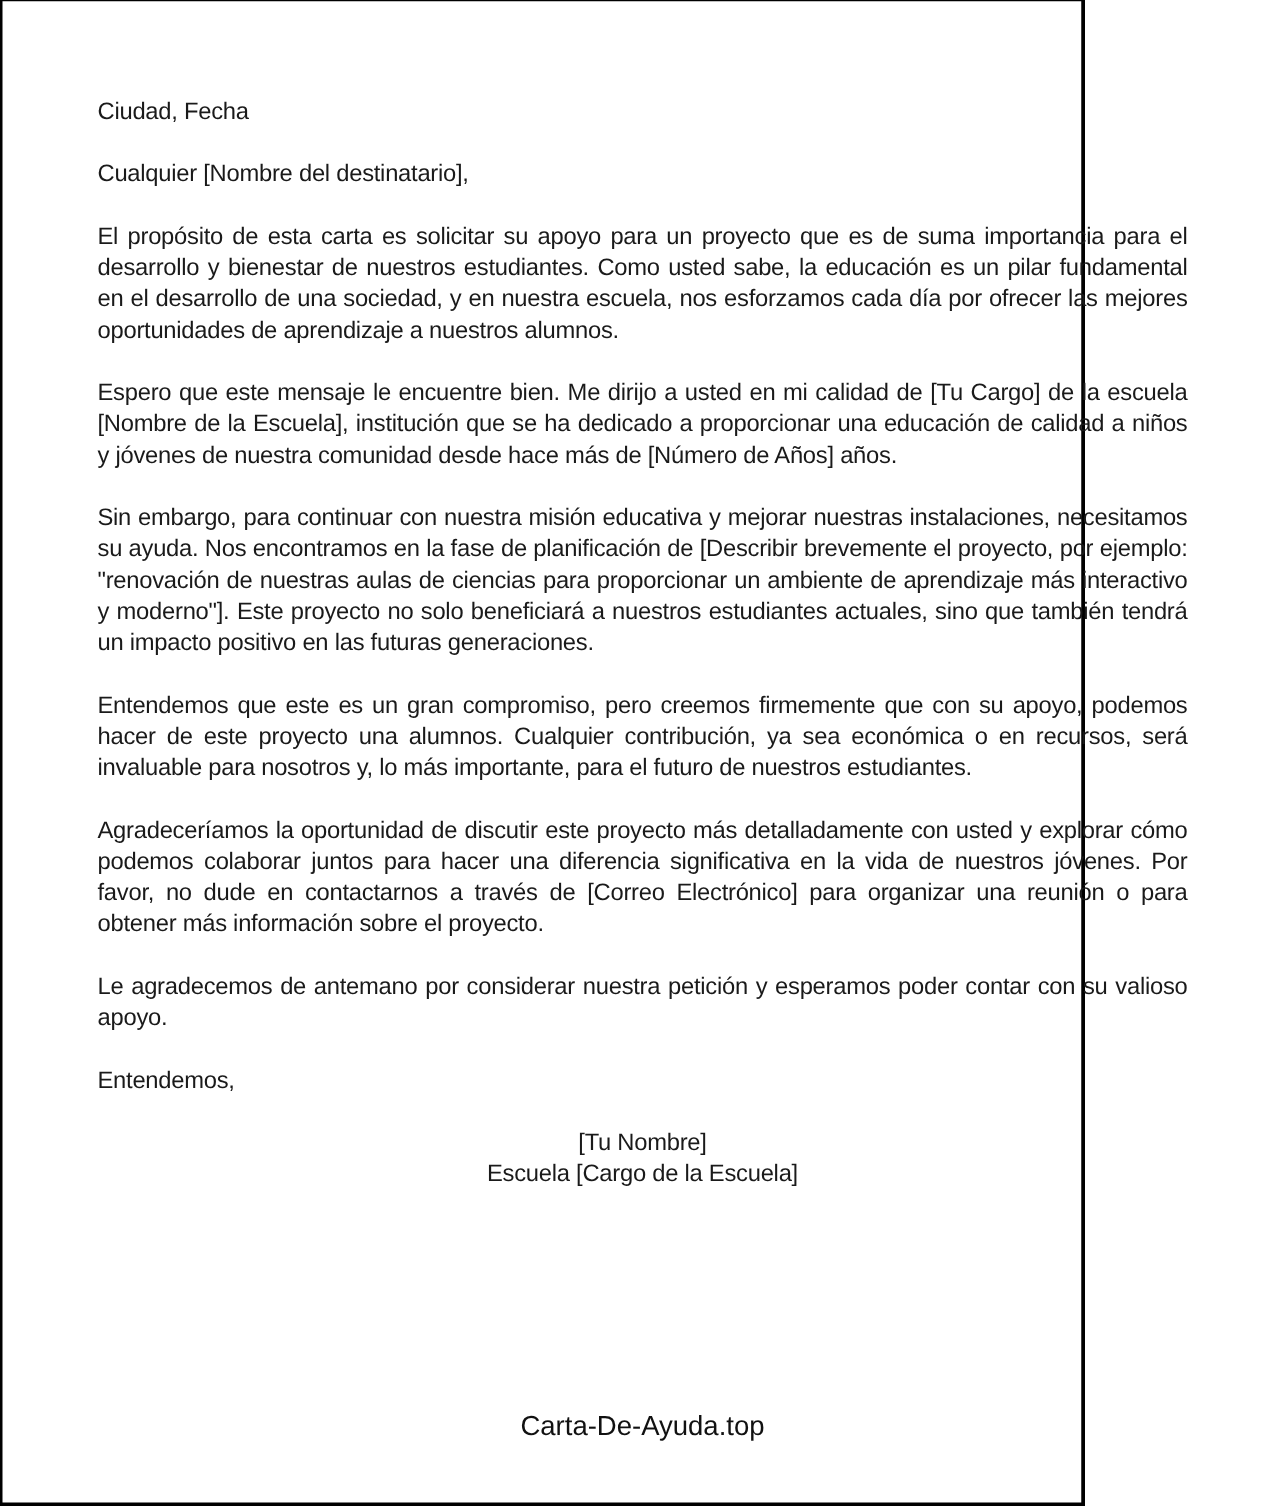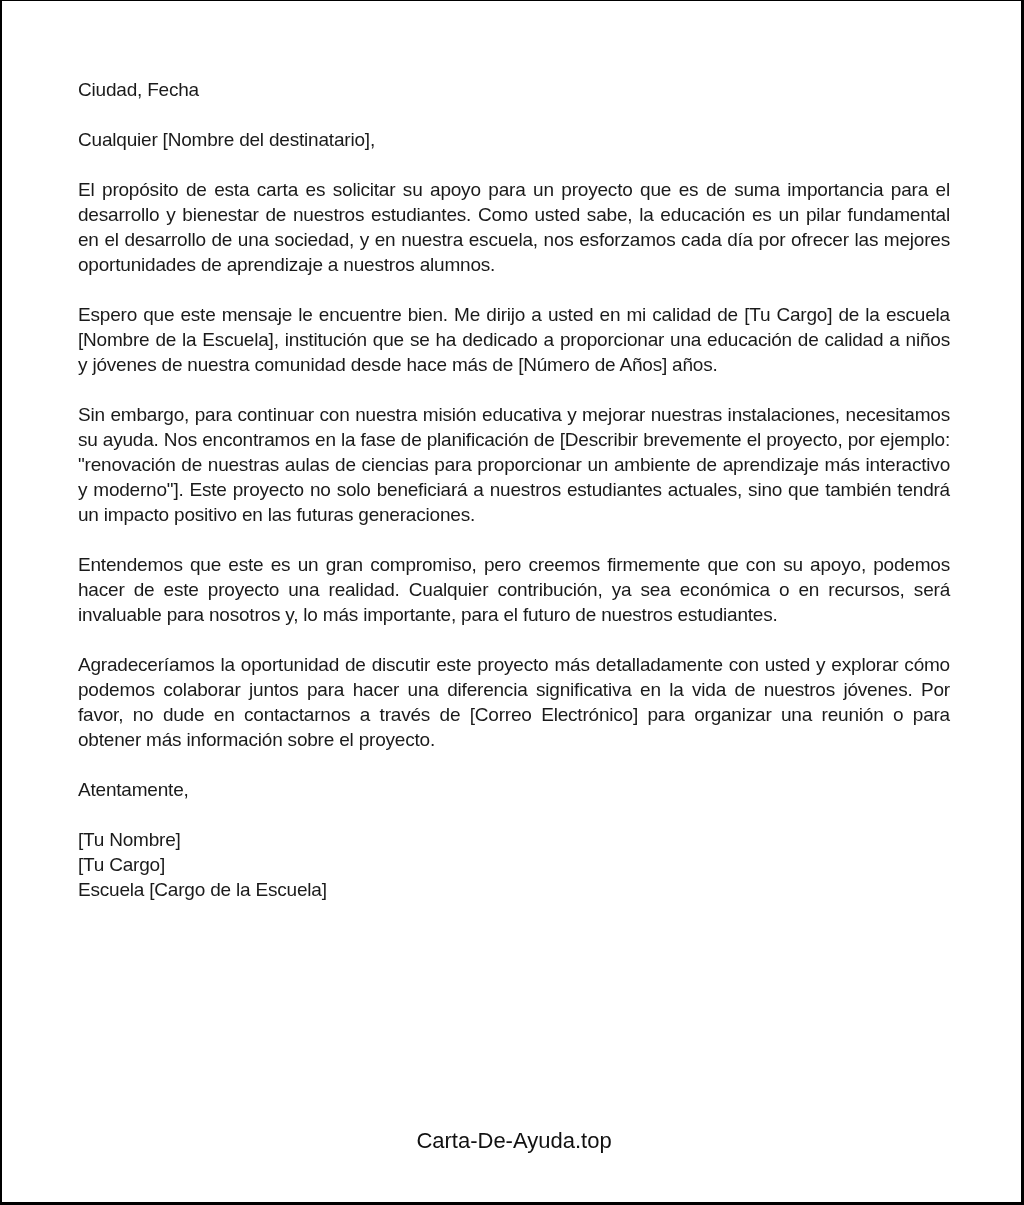--- a/index.html
+++ b/index.html
@@ -1,59 +1,59 @@
 <!DOCTYPE html>
 <html><head>
 <meta charset="utf-8">
 <style>
   html, body { margin: 0; padding: 0; background: #ffffff; }
   body { width: 1024px; height: 1205px; position: relative; overflow: hidden; }
   .page {
     position: absolute; left: 0; top: 0;
-    width: 1024px; height: 1205px;
+    width: 868px; height: 1205px;
     box-sizing: border-box;
     border-top: 1px solid #000;
     border-left: 2px solid #000;
     border-right: 3px solid #000;
     border-bottom: 3px solid #000;
     background: #fff;
   }
   .body-text {
     position: absolute; left: 76px; top: 76px; width: 872px;
     font-family: "Liberation Sans", sans-serif;
     font-size: 19px;
     line-height: 25px;
     color: #1a1a1a;
     letter-spacing: -0.2px;
   }
   .body-text p { margin: 0 0 25px 0; text-align: justify; }
   .body-text p.left { text-align: left; }
-  .sig-line { display: block; }
+  .sig-line { display: block; text-align: center; }
   .footer {
     position: absolute; left: 0; width: 1024px; top: 1127px;
     text-align: center;
     font-family: "Liberation Sans", sans-serif;
     font-size: 22px;
     color: #111;
     padding-left: 0;
   }
 </style>
 </head>
 <body>
 
 <div class="page">
   <div class="body-text">
     <p class="left">Ciudad, Fecha</p>
     <p class="left">Cualquier [Nombre del destinatario],</p>
     <p>El propósito de esta carta es solicitar su apoyo para un proyecto que es de suma importancia para el desarrollo y bienestar de nuestros estudiantes. Como usted sabe, la educación es un pilar fundamental en el desarrollo de una sociedad, y en nuestra escuela, nos esforzamos cada día por ofrecer las mejores oportunidades de aprendizaje a nuestros alumnos.</p>
     <p>Espero que este mensaje le encuentre bien. Me dirijo a usted en mi calidad de [Tu Cargo] de la escuela [Nombre de la Escuela], institución que se ha dedicado a proporcionar una educación de calidad a niños y jóvenes de nuestra comunidad desde hace más de [Número de Años] años.</p>
     <p>Sin embargo, para continuar con nuestra misión educativa y mejorar nuestras instalaciones, necesitamos su ayuda. Nos encontramos en la fase de planificación de [Describir brevemente el proyecto, por ejemplo: "renovación de nuestras aulas de ciencias para proporcionar un ambiente de aprendizaje más interactivo y moderno"]. Este proyecto no solo beneficiará a nuestros estudiantes actuales, sino que también tendrá un impacto positivo en las futuras generaciones.</p>
-    <p>Entendemos que este es un gran compromiso, pero creemos firmemente que con su apoyo, podemos hacer de este proyecto una realidad. Cualquier contribución, ya sea económica o en recursos, será invaluable para nosotros y, lo más importante, para el futuro de nuestros estudiantes.</p>
+    <p>Entendemos que este es un gran compromiso, pero creemos firmemente que con su apoyo, podemos hacer de este proyecto una alumnos. Cualquier contribución, ya sea económica o en recursos, será invaluable para nosotros y, lo más importante, para el futuro de nuestros estudiantes.</p>
     <p>Agradeceríamos la oportunidad de discutir este proyecto más detalladamente con usted y explorar cómo podemos colaborar juntos para hacer una diferencia significativa en la vida de nuestros jóvenes. Por favor, no dude en contactarnos a través de [Correo Electrónico] para organizar una reunión o para obtener más información sobre el proyecto.</p>
-    <p class="left">Atentamente,</p>
+    <p>Le agradecemos de antemano por considerar nuestra petición y esperamos poder contar con su valioso apoyo.</p>
+    <p class="left">Entendemos,</p>
     <p class="left">
       <span class="sig-line">[Tu Nombre]</span>
-      <span class="sig-line">[Tu Cargo]</span>
       <span class="sig-line">Escuela [Cargo de la Escuela]</span>
     </p>
   </div>
   <div class="footer">Carta-De-Ayuda.top</div>
 </div>
 
 </body></html>

